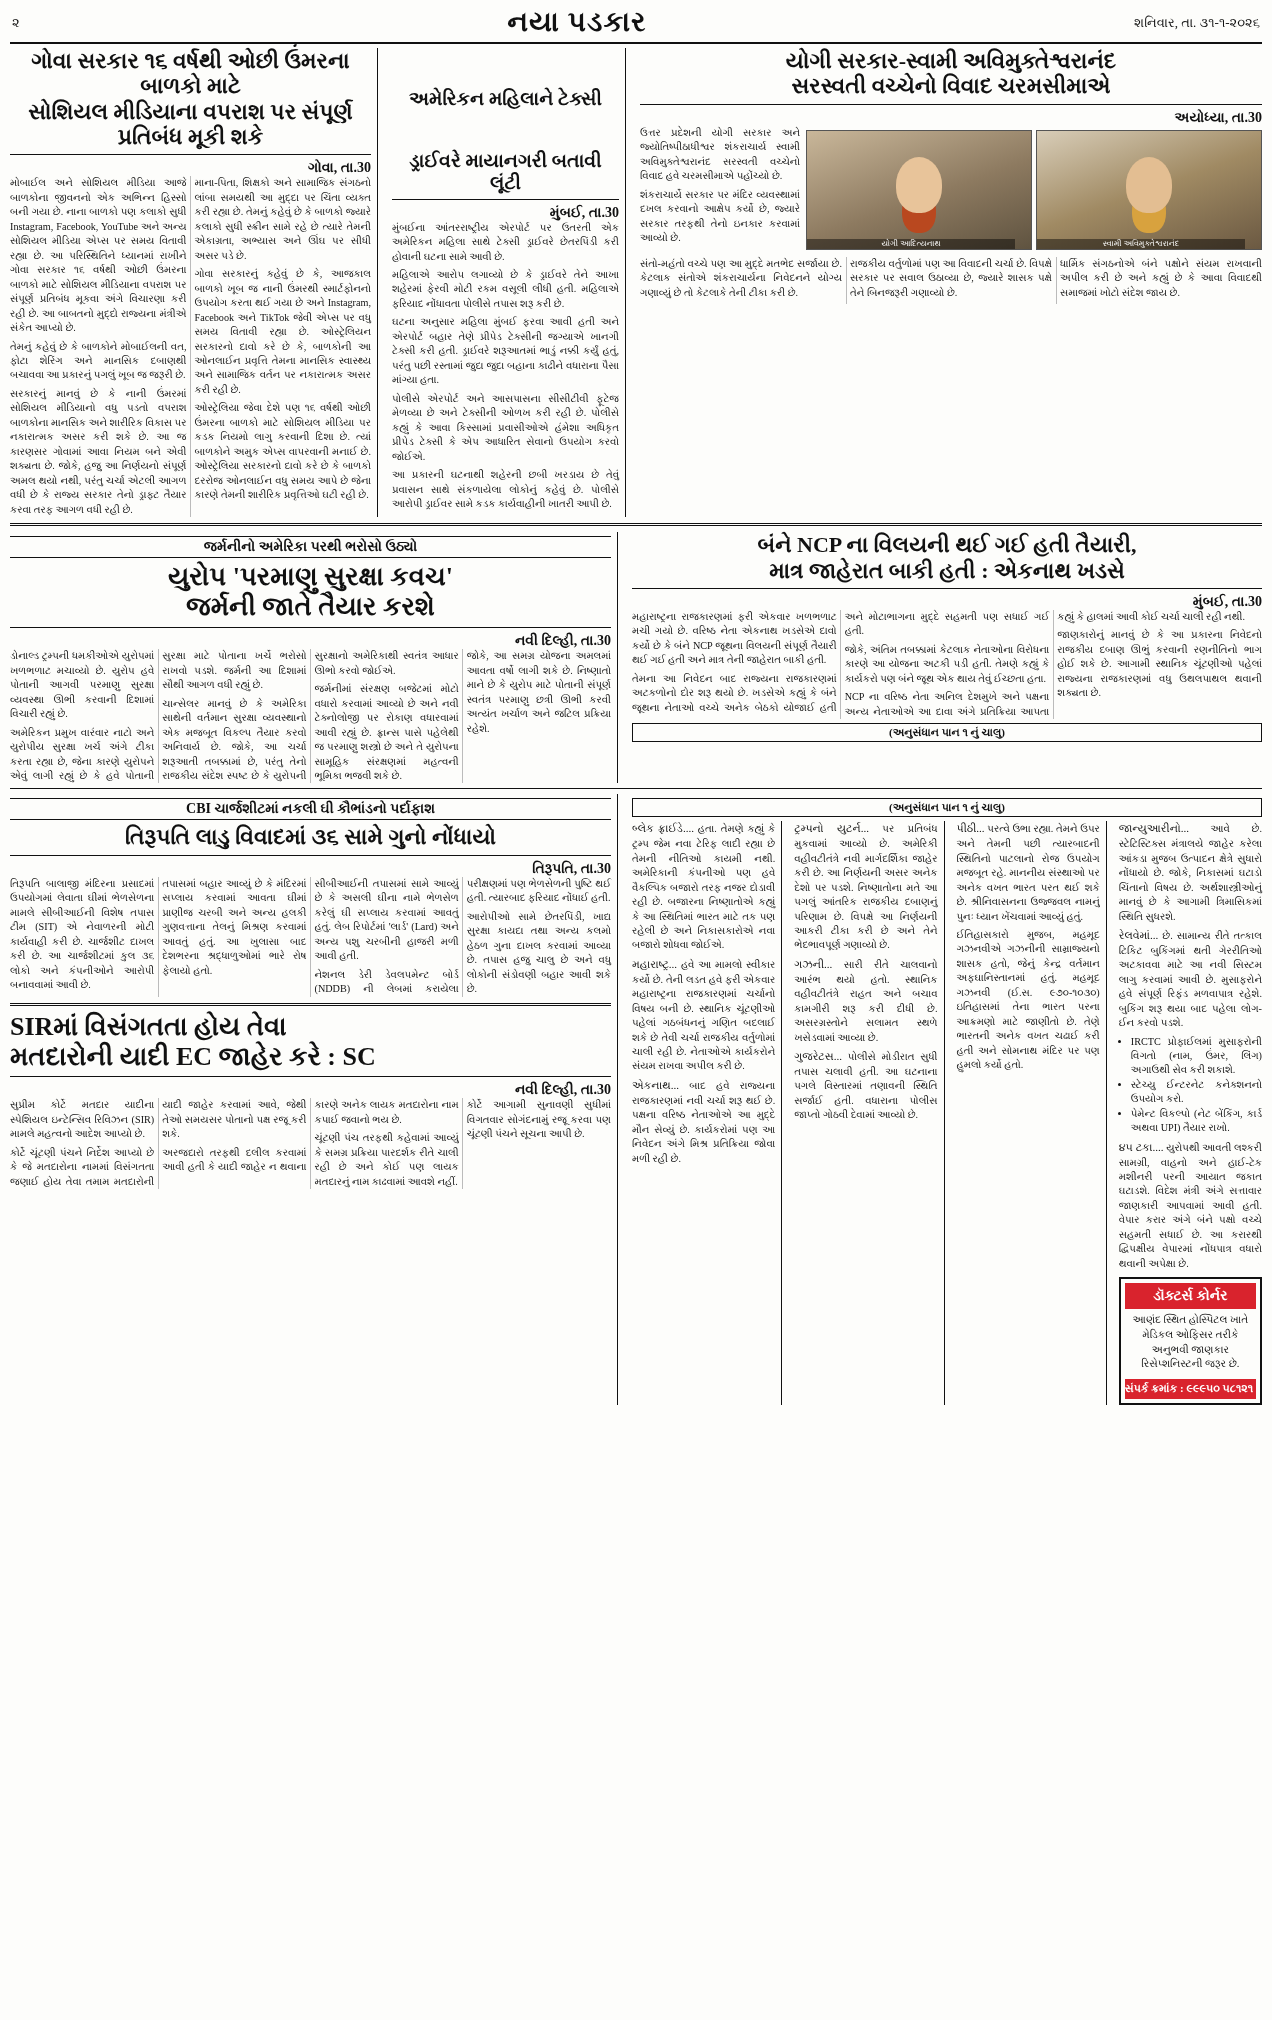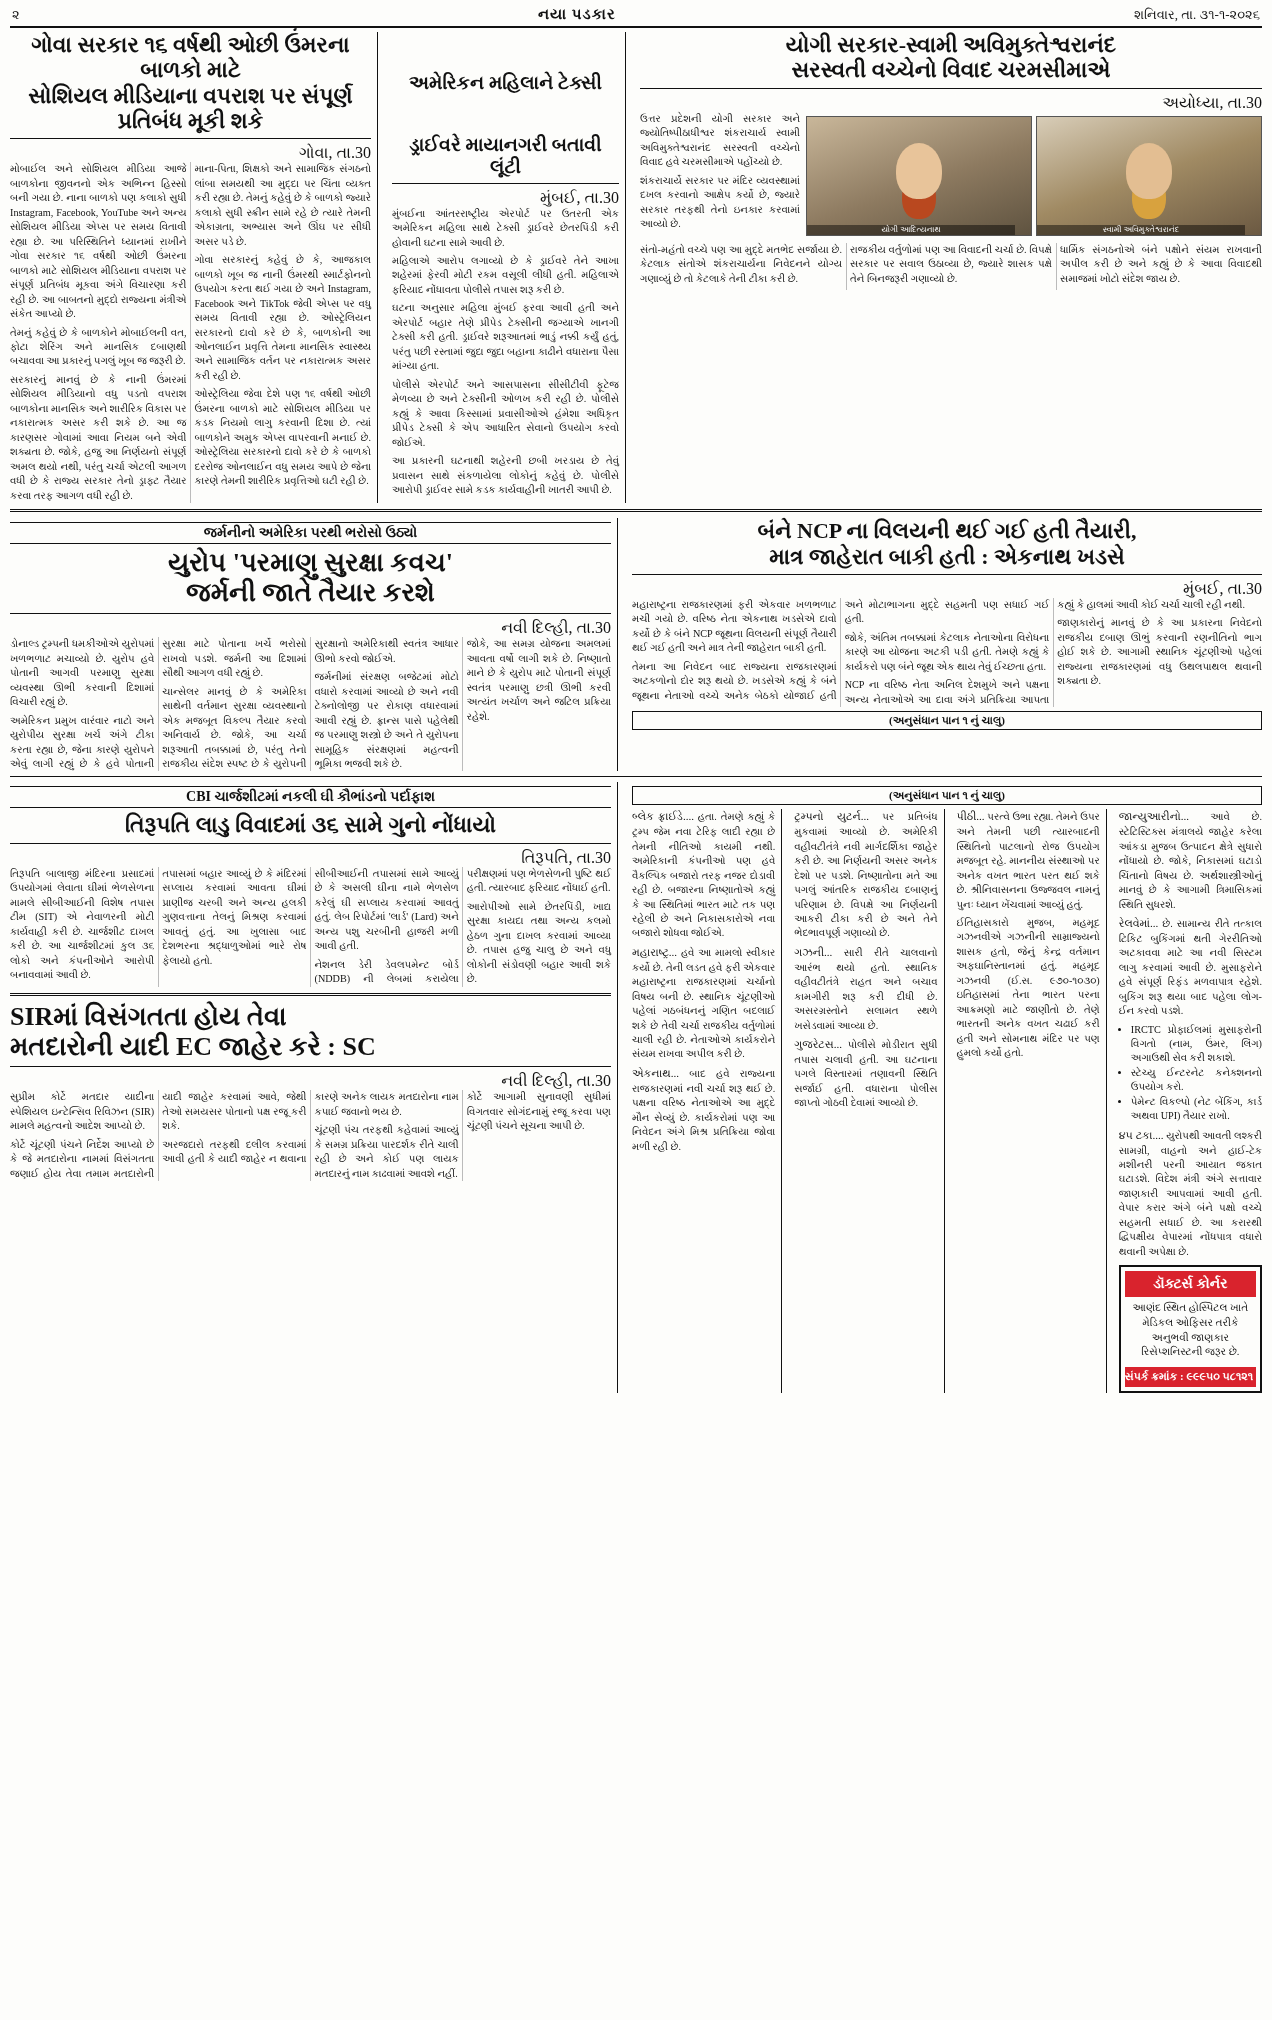--- a/index.html
+++ b/index.html
@@ -10,34 +10,34 @@
     font-family:"Liberation Serif", serif;
     color:#111;
     position:relative;
   }
   .page { width:1272px; height:2020px; padding:6px 10px 8px 10px; position:relative; }
 
   
   .masthead { display:flex; align-items:center; justify-content:space-between;
      border-bottom:2px solid #111; padding:0 2px 3px 2px; }
   .mh-left { font-size:13px; }
-  .mh-title { font-size:15px; font-weight:bold; letter-spacing:1px; }
+  .mh-title { font-size:28px; font-weight:bold; letter-spacing:1px; }
   .mh-right { font-size:13px; }
 
   
   .cols { display:flex; gap:8px; }
   .col { flex:1; }
 
   .hl {
     font-weight:bold; line-height:1.15; text-align:center;
   }
   .hl.xl { font-size:26px; }
   .hl.lg { font-size:22px;font-family:Liberation Serif, serif; }
   .hl.md { font-size:19px;margin-top:40px; }
-  .dateline { font-size:16px; text-align:right; font-weight:normal; }
+  .dateline { font-size:14px; text-align:right; font-weight:bold; }
 
   .body-cols-2 { column-count:2; column-gap:8px; column-rule:1px solid #bbb; }
   .body-cols-3 { column-count:3; column-gap:8px; column-rule:1px solid #bbb; }
   .body-cols-4 { column-count:4; column-gap:8px; column-rule:1px solid #bbb; }
   .txt { font-size:10.2px; line-height:1.42; text-align:justify; hyphens:auto; }
   .txt p { margin:0 0 4px 0; }
 
   .sep { border-top:1px solid #111; margin:5px 0; }
   .sep2 { border-top:3px double #111; margin:6px 0; }
 

